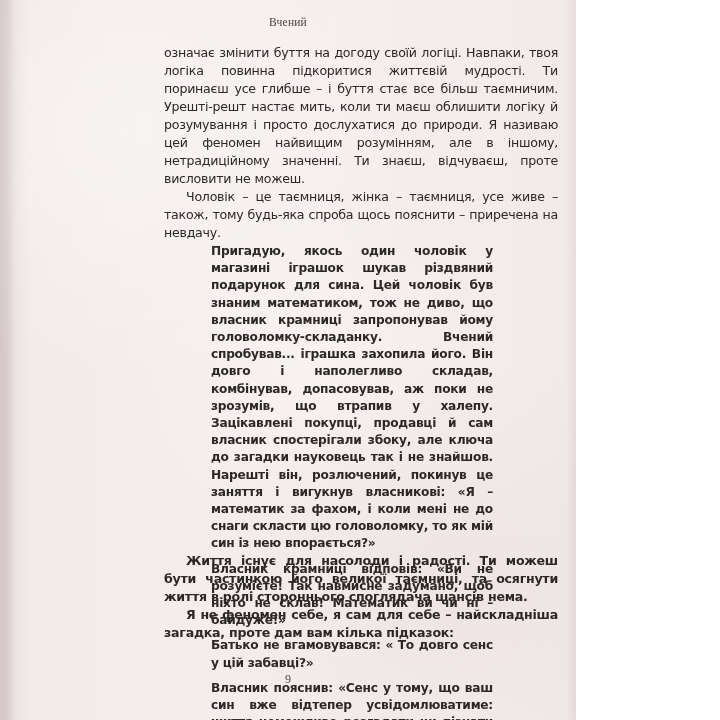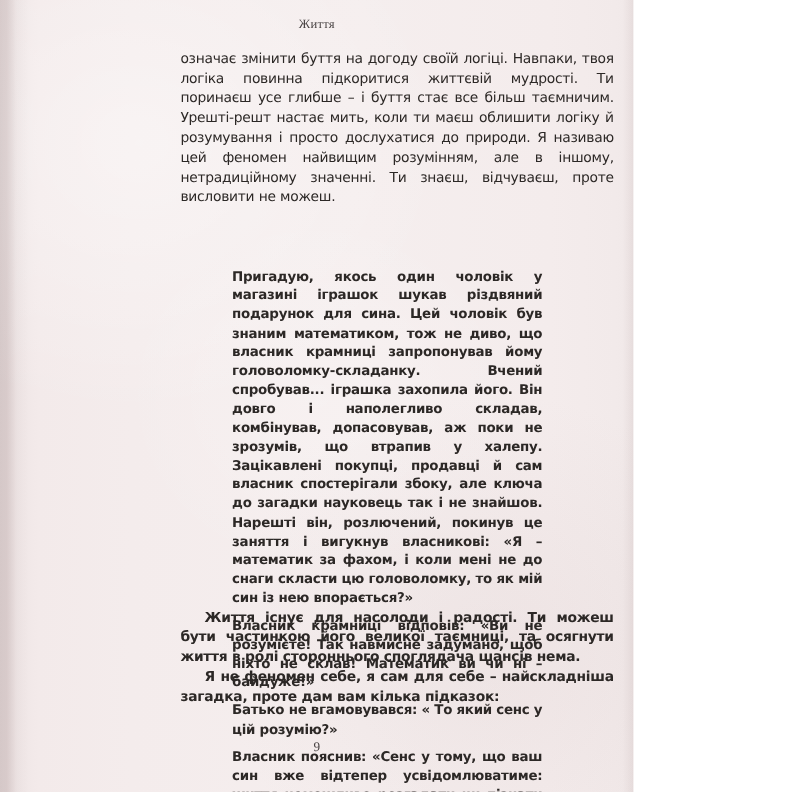--- a/index.html
+++ b/index.html
@@ -164,30 +164,31 @@
   }
 </style>
 </head>
 <body>
 
 <div class="page-scan">
   <div class="paper-grain"></div>
   <div class="gutter-shadow"></div>
   <div class="edge-right"></div>
 
-  <div class="running-head">Життя</div>
+  <div class="running-head">Вчений</div>
 
   <div class="text-block">
     <p>означає змінити буття на догоду своїй логіці. Навпаки, твоя логіка повинна підкоритися життєвій мудрості. Ти поринаєш усе глибше – і буття стає все більш таємничим. Урешті-решт настає мить, коли ти маєш облишити логіку й розумування і просто дослухатися до природи. Я називаю цей феномен найвищим розумінням, але в іншому, нетрадиційному значенні. Ти знаєш, відчуваєш, проте висловити не можеш.</p>
+    <p class="indent">Чоловік – це таємниця, жінка – таємниця, усе живе – також, тому будь-яка спроба щось пояснити – приречена на невдачу.</p>
   </div>
 
   <div class="inset-block">
     <p>Пригадую, якось один чоловік у магазині іграшок шукав різдвяний подарунок для сина. Цей чоловік був знаним математиком, тож не диво, що власник крамниці запропонував йому головоломку-складанку. Вчений спробував... іграшка захопила його. Він довго і наполегливо складав, комбінував, допасовував, аж поки не зрозумів, що втрапив у халепу. Зацікавлені покупці, продавці й сам власник спостерігали збоку, але ключа до загадки науковець так і не знайшов. Нарешті він, розлючений, покинув це заняття і вигукнув власникові: «Я – математик за фахом, і коли мені не до снаги скласти цю головоломку, то як мій син із нею впорається?»</p>
     <p>Власник крамниці відповів: «Ви не розумієте! Так навмисне задумано, щоб ніхто не склав! Математик ви чи ні – байдуже!»</p>
-    <p>Батько не вгамовувався: « То який сенс у цій розумію?»</p>
+    <p>Батько не вгамовувався: « То довго сенс у цій забавці?»</p>
     <p>Власник пояснив: «Сенс у тому, що ваш син вже відтепер усвідомлюватиме: життя неможливо розгадати чи пізнати до кінця».</p>
   </div>
 
   <div class="closing-block">
     <p>Життя існує для насолоди і радості. Ти можеш бути частинкою його великої таємниці, та осягнути життя в ролі стороннього споглядача шансів нема.</p>
     <p>Я не феномен себе, я сам для себе – найскладніша загадка, проте дам вам кілька підказок:</p>
   </div>
 
   <div class="folio">9</div>
 </div>

